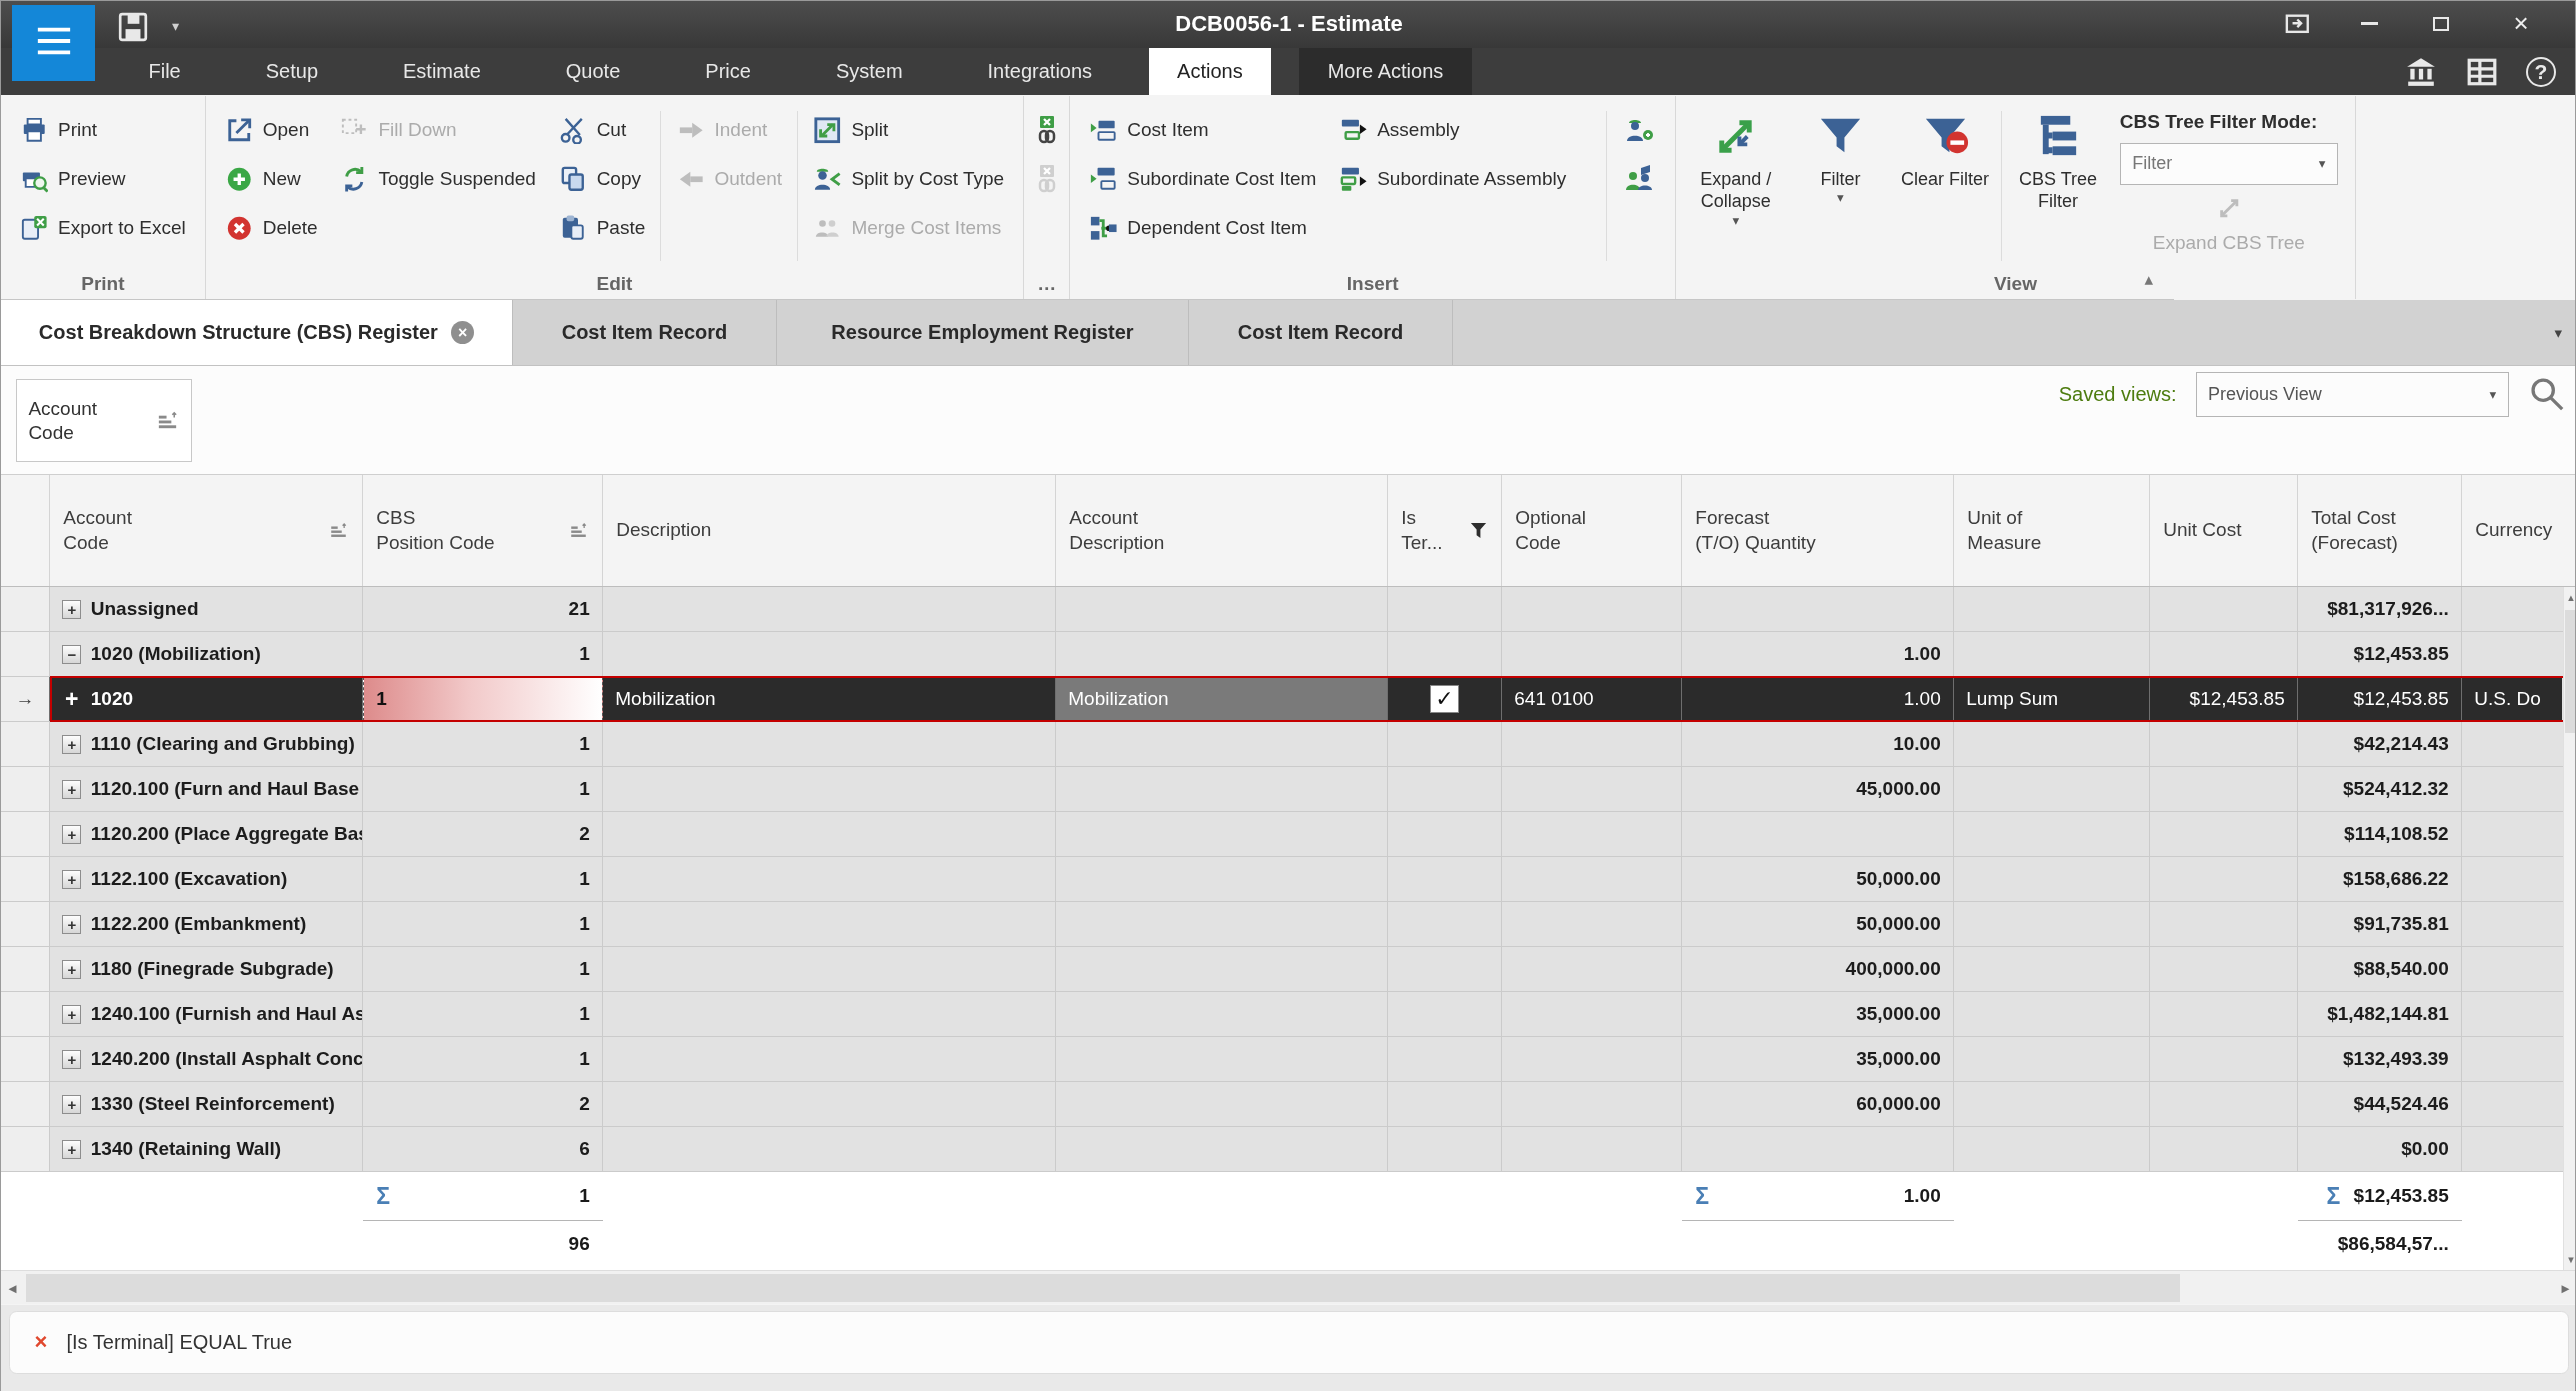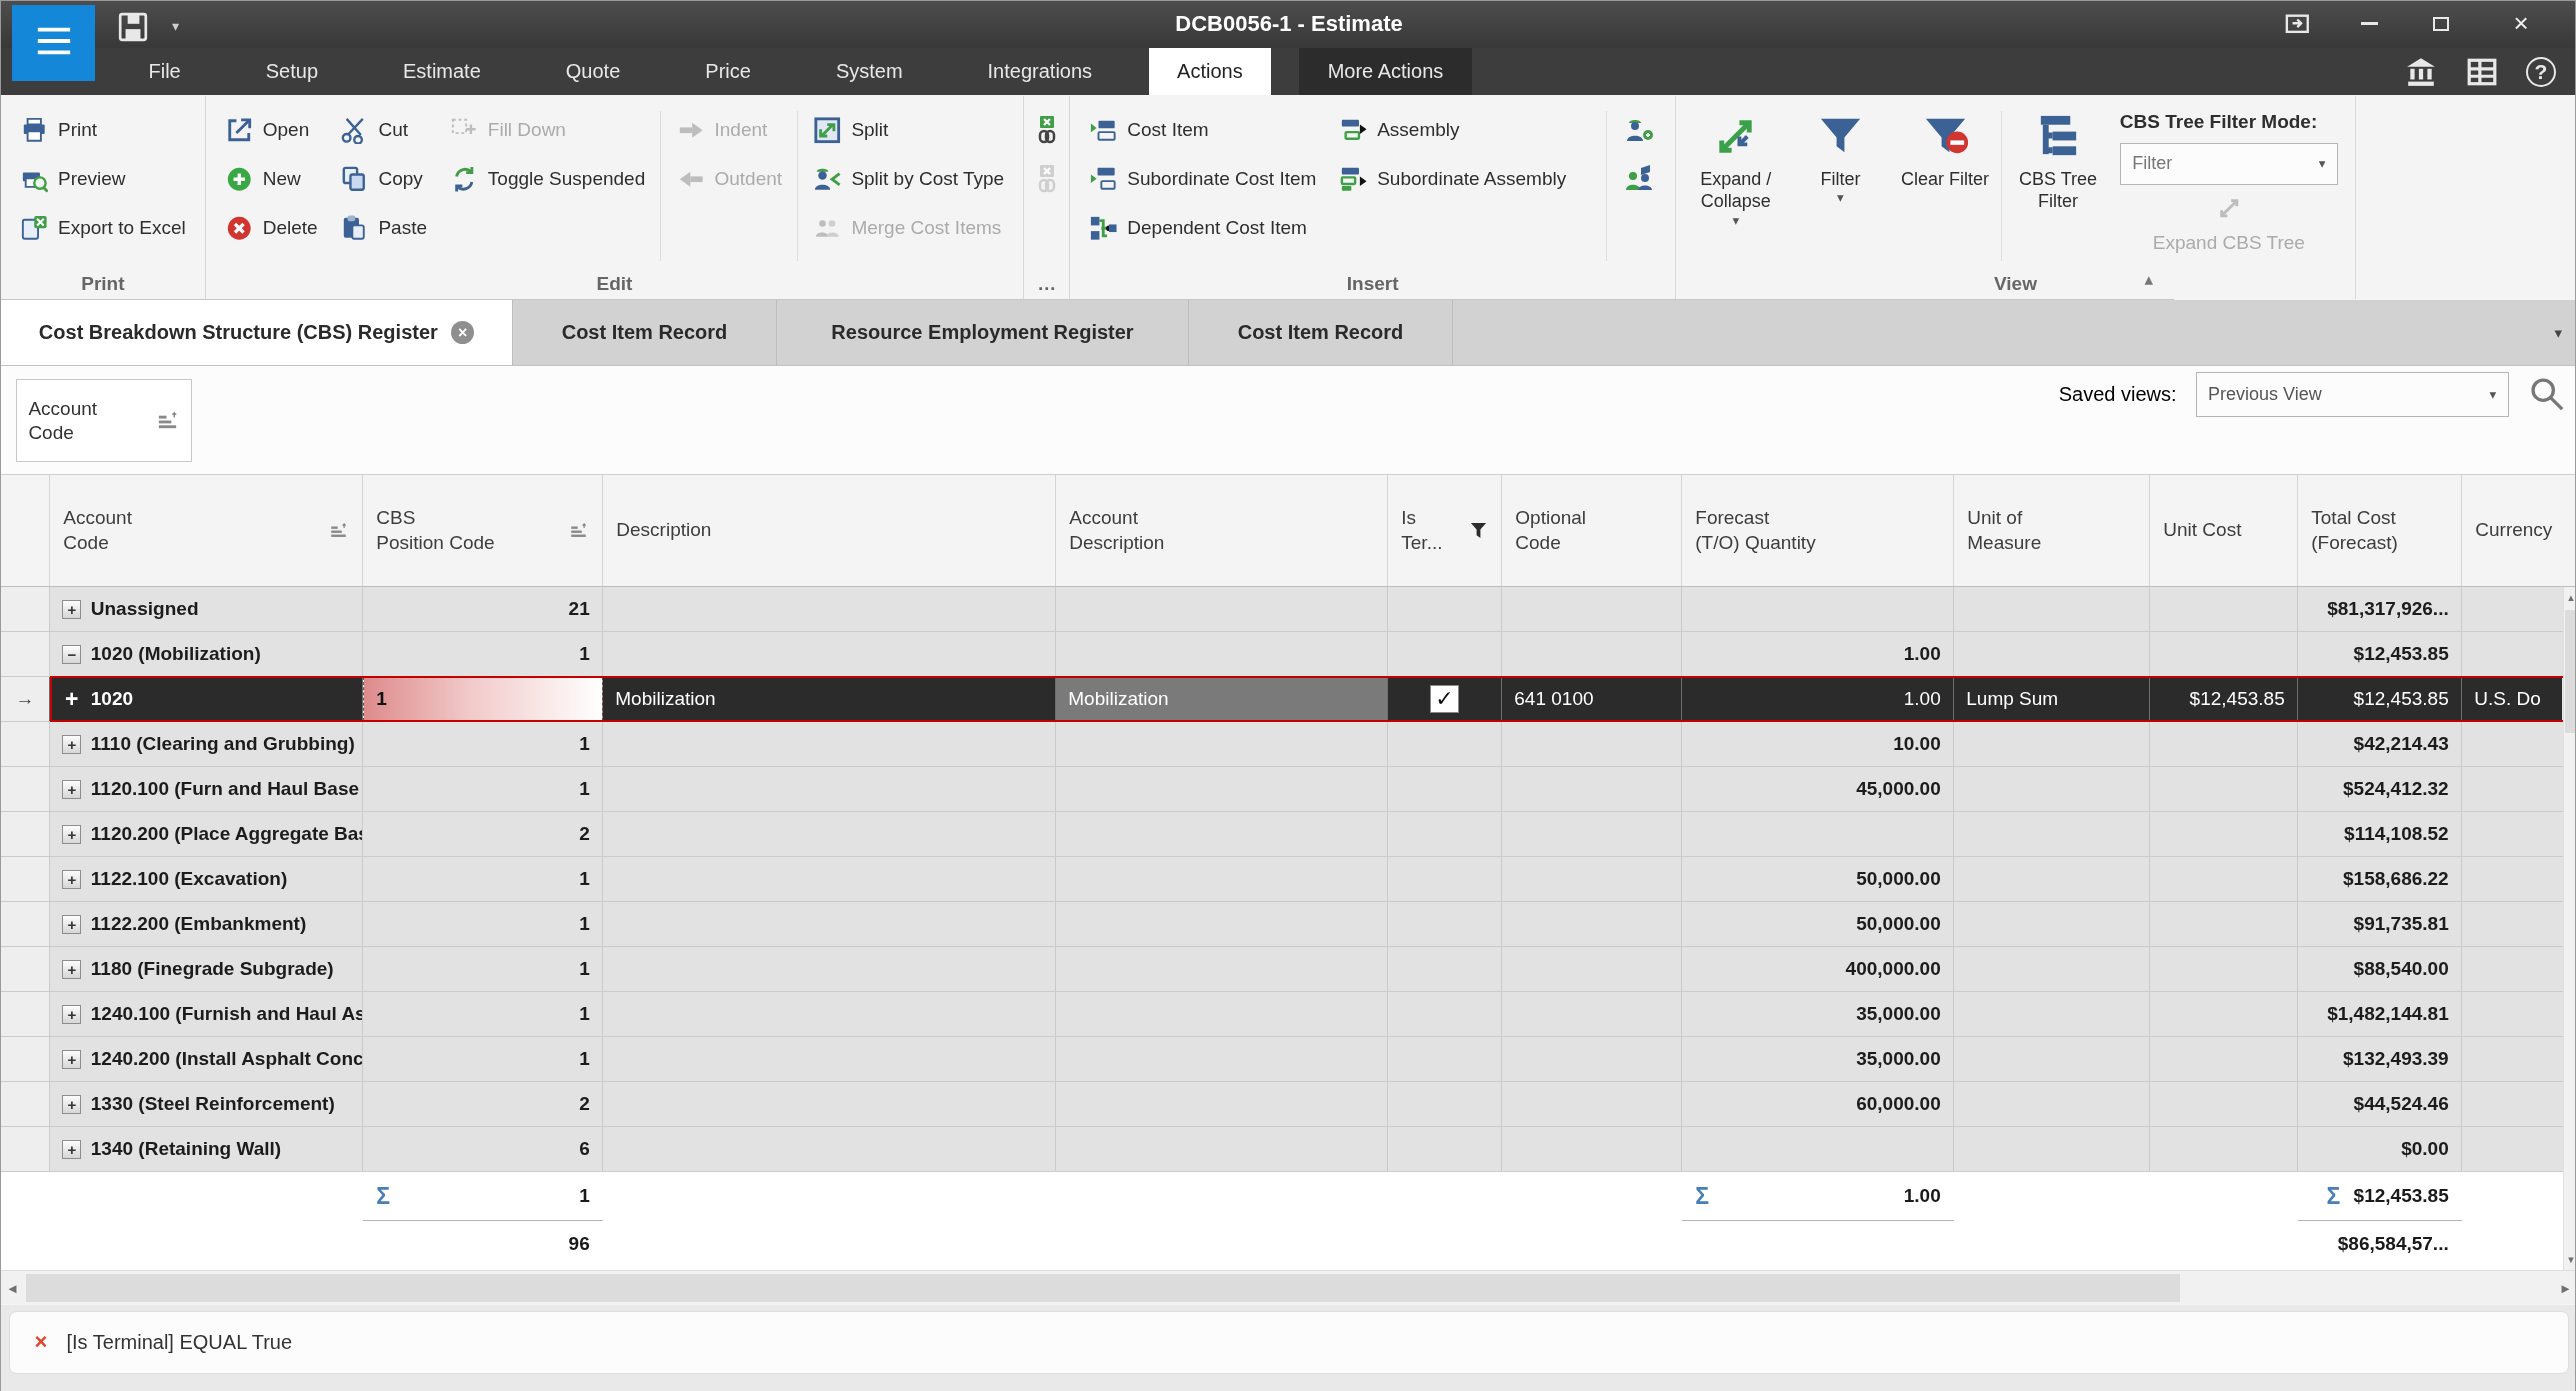--- a/index.html
+++ b/index.html
@@ -42,21 +42,21 @@
   #doctabs { position:absolute; top:299px; left:0; width:2576px; height:66px; background:#d2d2d2; display:flex; border-bottom:0.9px solid #c2c2c2; }
   .dtab { display:flex; align-items:center; justify-content:center; gap:13.3px; font-size:20px; font-weight:bold; color:#2a2a2a; border-right:0.9px solid #bdbdbd; padding:0 28.5px; cursor:pointer; }
   .dtab.active { background:#fff; }
   .tabclose { width:23px; height:23px; border-radius:50%; background:#8f8f8f; color:#fff; font-size:16px; display:flex; align-items:center; justify-content:center; }
   #doctab-caret { margin-left:auto; align-self:center; padding-right:15px; color:#444; font-size:15px; cursor:pointer; }
 
   
   #panelbar { position:absolute; top:365px; left:0; width:2576px; height:109px; background:#fcfcfc; border-bottom:0.9px solid #cfcfcf; }
   #groupchip { position:absolute; top:13.3px; left:15px; width:176px; height:83px; background:#fff; border:0.9px solid #c8c8c8; display:flex; align-items:center; padding:0 11.4px; gap:9.5px; font-size:19px; color:#333; cursor:pointer; }
   #savedviews { position:absolute; top:5.7px; right:11.4px; display:flex; align-items:center; gap:19px; }
-  #savedviews-label { font-size:20px; color:#000000; }
+  #savedviews-label { font-size:20px; color:#4d7c0f; }
   #savedviews-combo { width:313px; height:45px; }
 
   
   :root { --gridcols: 49px 313px 240px 453px 332px 114px 180px 272px 196px 148px 164px 100px; }
   #gridsection { position:absolute; top:474px; left:0; width:2576px; height:795px; background:#fff; }
   #ghead { display:grid; grid-template-columns:var(--gridcols); height:112px; background:#f4f4f4; border-bottom:0.9px solid #bdbdbd; }
   .hcell { border-right:0.9px solid #d4d4d4; padding:9.5px 13.3px; display:flex; align-items:center; gap:7.6px; font-size:19px; color:#3d3d3d; white-space:pre-line; line-height:1.3; overflow:hidden; }
   .hcell .spacer { flex:1; }
   #gbody { }
   .grow { position:relative; display:grid; grid-template-columns:var(--gridcols); height:45px; background:#e2e2e2; border-bottom:0.9px solid #cbcbcb; }
@@ -240,70 +240,70 @@
           <span>
               <svg width="28.5" height="28.5" viewBox="0 0 30 30">
                 <circle cx="15" cy="15" r="12" fill="#d23430"></circle>
                 <path d="M10.5 10.5l9 9M19.5 10.5l-9 9" stroke="#fff" stroke-width="3.5"></path>
               </svg>
             </span>
           <span>Delete</span>
         </div>
       </div>
       <div class="rcol">
-        <div class="ritem">
-          <span>
-              <svg width="28.5" height="28.5" viewBox="0 0 30 30">
-                <path d="M9 19L24 3M7 3l15 17" stroke="#3c6295" stroke-width="2.5" fill="none"></path>
-                <circle cx="7" cy="23" r="4" fill="none" stroke="#3c6295" stroke-width="2.5"></circle>
-                <circle cx="19" cy="25" r="4" fill="none" stroke="#3c6295" stroke-width="2.5"></circle>
-              </svg>
-            </span>
-          <span>Cut</span>
-        </div>
-        <div class="ritem">
-          <span>
-              <svg width="28.5" height="28.5" viewBox="0 0 30 30">
-                <rect x="4" y="3" width="14" height="16" rx="2" fill="#eaf0f8" stroke="#3c6295" stroke-width="2.5"></rect>
-                <rect x="11" y="10" width="14" height="16" rx="2" fill="#c9d9ee" stroke="#3c6295" stroke-width="2.5"></rect>
-              </svg>
-            </span>
-          <span>Copy</span>
-        </div>
-        <div class="ritem">
-          <span>
-              <svg width="28.5" height="28.5" viewBox="0 0 30 30">
-                <rect x="4" y="4" width="16" height="21" rx="2" fill="#3c6295"></rect>
-                <rect x="8" y="1.5" width="8" height="6" rx="2" fill="#9db4d2"></rect>
-                <rect x="13" y="12" width="12" height="14" rx="2" fill="#e8eef7" stroke="#3c6295" stroke-width="2"></rect>
-              </svg>
-            </span>
-          <span>Paste</span>
-        </div>
-      </div>
-      <div class="rcol">
         <div class="ritem disabled">
           <span>
               <svg width="28.5" height="28.5" viewBox="0 0 30 30">
                 <rect x="3" y="4" width="14" height="14" fill="none" stroke="#bdbdbd" stroke-width="2" stroke-dasharray="3 3"></rect>
                 <path d="M22 9v10M17 14h10" stroke="#bdbdbd" stroke-width="2.5"></path>
               </svg>
             </span>
           <span>Fill Down</span>
         </div>
         <div class="ritem">
           <span>
               <svg width="28.5" height="28.5" viewBox="0 0 30 30">
                 <path d="M7 12a9 9 0 0 1 15-5" fill="none" stroke="#3f9e46" stroke-width="3"></path>
                 <path d="M23 2v6h-6" fill="none" stroke="#3f9e46" stroke-width="3"></path>
                 <path d="M23 18a9 9 0 0 1-15 5" fill="none" stroke="#3c6295" stroke-width="3"></path>
                 <path d="M7 28v-6h6" fill="none" stroke="#3c6295" stroke-width="3"></path>
               </svg>
             </span>
           <span>Toggle Suspended</span>
+        </div>
+      </div>
+      <div class="rcol">
+        <div class="ritem">
+          <span>
+              <svg width="28.5" height="28.5" viewBox="0 0 30 30">
+                <path d="M9 19L24 3M7 3l15 17" stroke="#3c6295" stroke-width="2.5" fill="none"></path>
+                <circle cx="7" cy="23" r="4" fill="none" stroke="#3c6295" stroke-width="2.5"></circle>
+                <circle cx="19" cy="25" r="4" fill="none" stroke="#3c6295" stroke-width="2.5"></circle>
+              </svg>
+            </span>
+          <span>Cut</span>
+        </div>
+        <div class="ritem">
+          <span>
+              <svg width="28.5" height="28.5" viewBox="0 0 30 30">
+                <rect x="4" y="3" width="14" height="16" rx="2" fill="#eaf0f8" stroke="#3c6295" stroke-width="2.5"></rect>
+                <rect x="11" y="10" width="14" height="16" rx="2" fill="#c9d9ee" stroke="#3c6295" stroke-width="2.5"></rect>
+              </svg>
+            </span>
+          <span>Copy</span>
+        </div>
+        <div class="ritem">
+          <span>
+              <svg width="28.5" height="28.5" viewBox="0 0 30 30">
+                <rect x="4" y="4" width="16" height="21" rx="2" fill="#3c6295"></rect>
+                <rect x="8" y="1.5" width="8" height="6" rx="2" fill="#9db4d2"></rect>
+                <rect x="13" y="12" width="12" height="14" rx="2" fill="#e8eef7" stroke="#3c6295" stroke-width="2"></rect>
+              </svg>
+            </span>
+          <span>Paste</span>
         </div>
       </div>
       <div class="vsep"></div>
       <div class="rcol">
         <div class="ritem disabled">
           <span>
               <svg width="28.5" height="28.5" viewBox="0 0 30 30">
                 <rect x="3" y="12" width="13" height="6" fill="#bdbdbd"></rect>
                 <path d="M16 7l11 8-11 8z" fill="#bdbdbd"></path>
               </svg>

